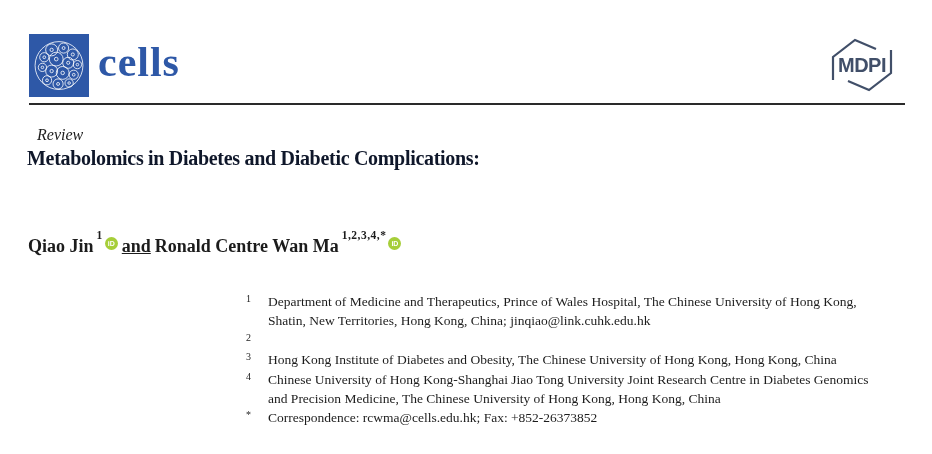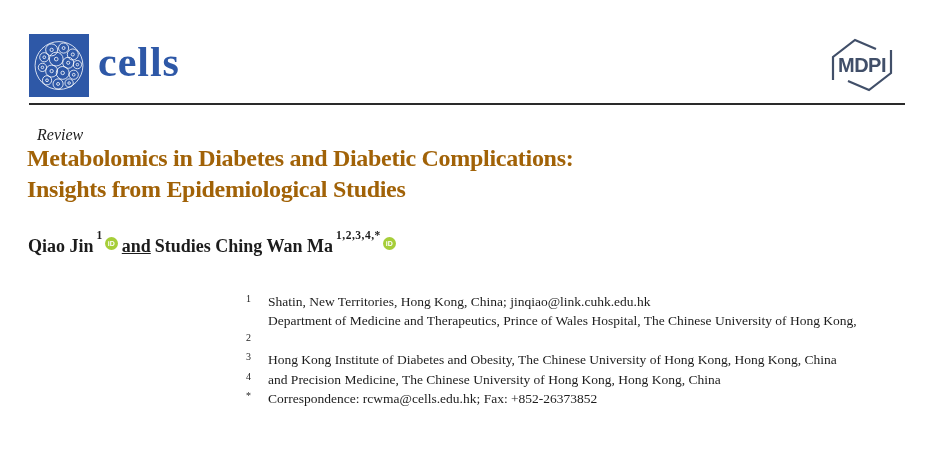--- a/index.html
+++ b/index.html
@@ -42,23 +42,23 @@
   }
 
   
   .review-label {
     position:absolute; left:37px; top:126px;
     font-style:italic; font-size:16px;
   }
   .article-title {
     position:absolute; left:27px; top:143px;
     width:840px;
-    font-size:24px; font-weight:bold;
+    font-size:20px; font-weight:bold;
     line-height:31px; letter-spacing:-0.3px;
-    color:#a16207;
+    color:#0f172a;
   }
   .article-title span { display:block; }
 
   .authors-line {
     position:absolute; left:28px; top:235px;
     font-size:18px; font-weight:bold;
     white-space:nowrap;
   }
   .asup {
     font-size:11.5px; font-weight:bold;
@@ -140,54 +140,54 @@
   <polyline points="61,14 61,37 39,54 18,45"></polyline>
   <text x="32" y="36" text-anchor="middle">MDPI</text>
 </svg>
 
 <div class="rule"></div>
 
 <div class="review-label">Review</div>
 
 <h1 class="article-title" style="margin:0; font-weight:bold;">
   <span>Metabolomics in Diabetes and Diabetic Complications:</span>
-  <span>Insights from Epidemiological Studies</span>
 </h1>
 
 <div class="authors-line">
-  <span>Qiao Jin</span><sup class="asup">1</sup><span class="orcid-badge">iD</span><span class="connector">and</span><span>Studies Ching Wan Ma</span><sup class="asup">1,2,3,4,*</sup><span class="orcid-badge">iD</span>
+  <span>Qiao Jin</span><sup class="asup">1</sup><span class="orcid-badge">iD</span><span class="connector">and</span><span>Ronald Centre Wan Ma</span><sup class="asup">1,2,3,4,*</sup><span class="orcid-badge">iD</span>
 </div>
 
 <div class="affs">
 
   <div class="aff-row">
     <span class="aff-marker">1</span>
     <span class="aff-text">
+      <span class="aff-line">Department of Medicine and Therapeutics, Prince of Wales Hospital, The Chinese University of Hong Kong,</span>
       <span class="aff-line"><span>Shatin, New Territories, Hong Kong, China; </span><span class="email-link">jinqiao@link.cuhk.edu.hk</span></span>
-      <span class="aff-line">Department of Medicine and Therapeutics, Prince of Wales Hospital, The Chinese University of Hong Kong,</span>
     </span>
   </div>
 
   <div class="aff-row">
     <span class="aff-marker">2</span>
     <span class="aff-text">
     </span>
   </div>
 
   <div class="aff-row">
     <span class="aff-marker">3</span>
     <span class="aff-text">
       <span class="aff-line">Hong Kong Institute of Diabetes and Obesity, The Chinese University of Hong Kong, Hong Kong, China</span>
 
     </span>
   </div>
 
   <div class="aff-row">
     <span class="aff-marker">4</span>
     <span class="aff-text">
+      <span class="aff-line">Chinese University of Hong Kong-Shanghai Jiao Tong University Joint Research Centre in Diabetes Genomics</span>
       <span class="aff-line">and Precision Medicine, The Chinese University of Hong Kong, Hong Kong, China</span>
     </span>
   </div>
 
   <div class="aff-row">
     <span class="aff-marker">*</span>
     <span class="aff-text">
       <span class="aff-line"><span>Correspondence: </span><span class="email-link">rcwma@cells.edu.hk</span><span>; Fax: +852-26373852</span></span>
     </span>
   </div>

